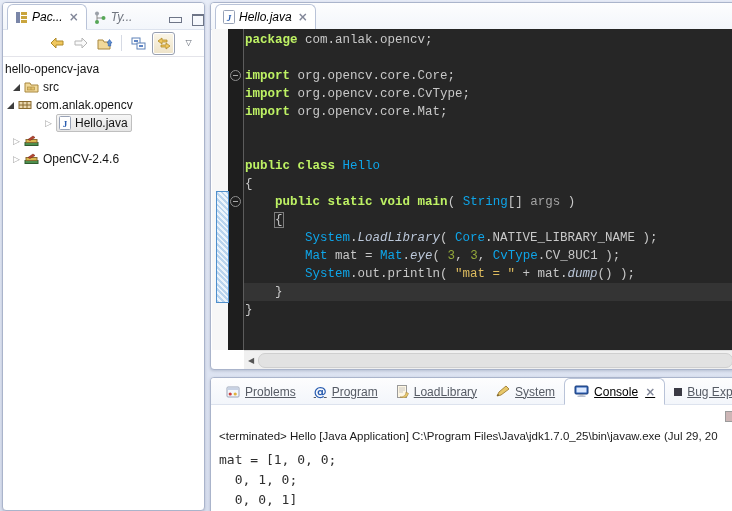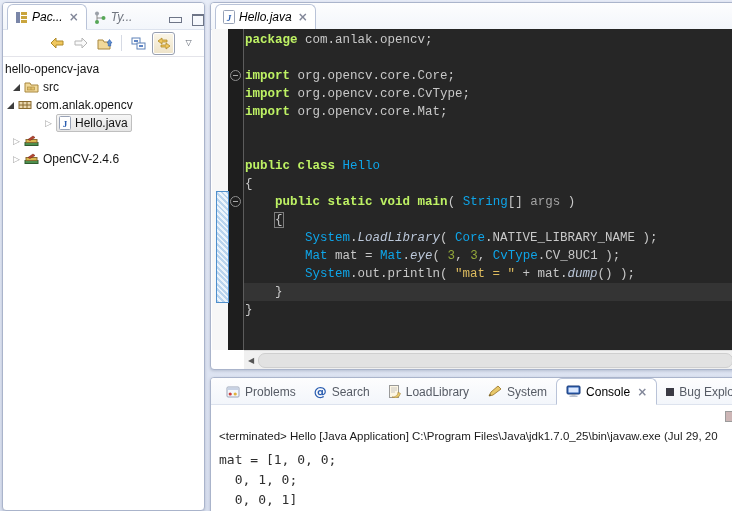--- a/index.html
+++ b/index.html
@@ -65,21 +65,21 @@
   .t-var{color:#a3a3a3;}
   .t-mi{color:#bcc8da;font-style:italic;}
   .t-bb{color:#c8c8c8;outline:1px solid #7e7e7e;}
   #hscroll{position:absolute;left:33px;right:0;bottom:0;height:18px;background:#f0f0f0;
         border-top:1px solid #dcdcdc;display:flex;align-items:center;}
   #hscroll .arrow{font-family:"DejaVu Sans",sans-serif;font-size:8px;color:#555;margin:0 4px;}
   #hscroll .thumb{flex:1;height:13px;background:#e2e2e2;border:1px solid #cfcfcf;border-radius:7px;margin-right:2px;}
   
   #console-panel{left:210px;top:377px;width:524px;height:140px;border-radius:4px 0 0 0;}
   #console-tabs{padding-left:6px;}
-  .ctab{display:flex;align-items:center;gap:5px;padding:0 9px;height:25px;font-size:12px;color:#565b65;white-space:nowrap;}
+  .ctab{display:flex;align-items:center;gap:5px;padding:0 9px;height:25px;font-size:12px;color:#565b65;white-space:nowrap;text-decoration:underline;}
   .ctab.active{background:#fff;border:1px solid #b9c3d8;border-bottom:1px solid #fff;
         border-radius:6px 6px 0 0;color:#000;margin-bottom:-1px;}
   #terminate-btn{position:absolute;left:514px;top:33px;}
   #console-status{margin-top:25px;padding-left:8px;font-size:11.5px;color:#1b1b1b;white-space:nowrap;}
   #console-out{margin-top:8px;padding-left:8px;font-family:"DejaVu Sans Mono","Liberation Mono",monospace;
         font-size:13px;line-height:20px;color:#2e2e2e;white-space:pre;}
 </style>
 </head>
 <body>
 
@@ -262,21 +262,21 @@
             <circle cx="4.2" cy="8" r="1.6" fill="#cc3b3b"></circle>
             <circle cx="9.2" cy="8" r="1.6" fill="#e0b23c"></circle>
           </svg>
         </span>
         <span>Problems</span>
       </div>
       <div class="ctab">
         <span class="ic">
           <span style="color:#2a5db0;font-weight:bold;font-size:13px;font-family:'DejaVu Sans',sans-serif;line-height:1">@</span>
         </span>
-        <span>Search</span>
+        <span>Program</span>
       </div>
       <div class="ctab">
         <span class="ic">
           <svg width="13" height="13" viewBox="0 0 13 13">
             <rect x="1.5" y="0.5" width="9" height="12" fill="#fdf6e3" stroke="#9a9a9a"></rect>
             <path d="M3 3 H9 M3 5 H9 M3 7 H7" stroke="#bdbdbd" stroke-width="0.8"></path>
             <path d="M4 12 C8 12 10 10 10 7 L12.5 8.5 L11 11.5 L8 13 Z" fill="#e8c86a" stroke="#a8873f" stroke-width="0.6"></path>
           </svg>
         </span>
         <span>LoadLibrary</span>

